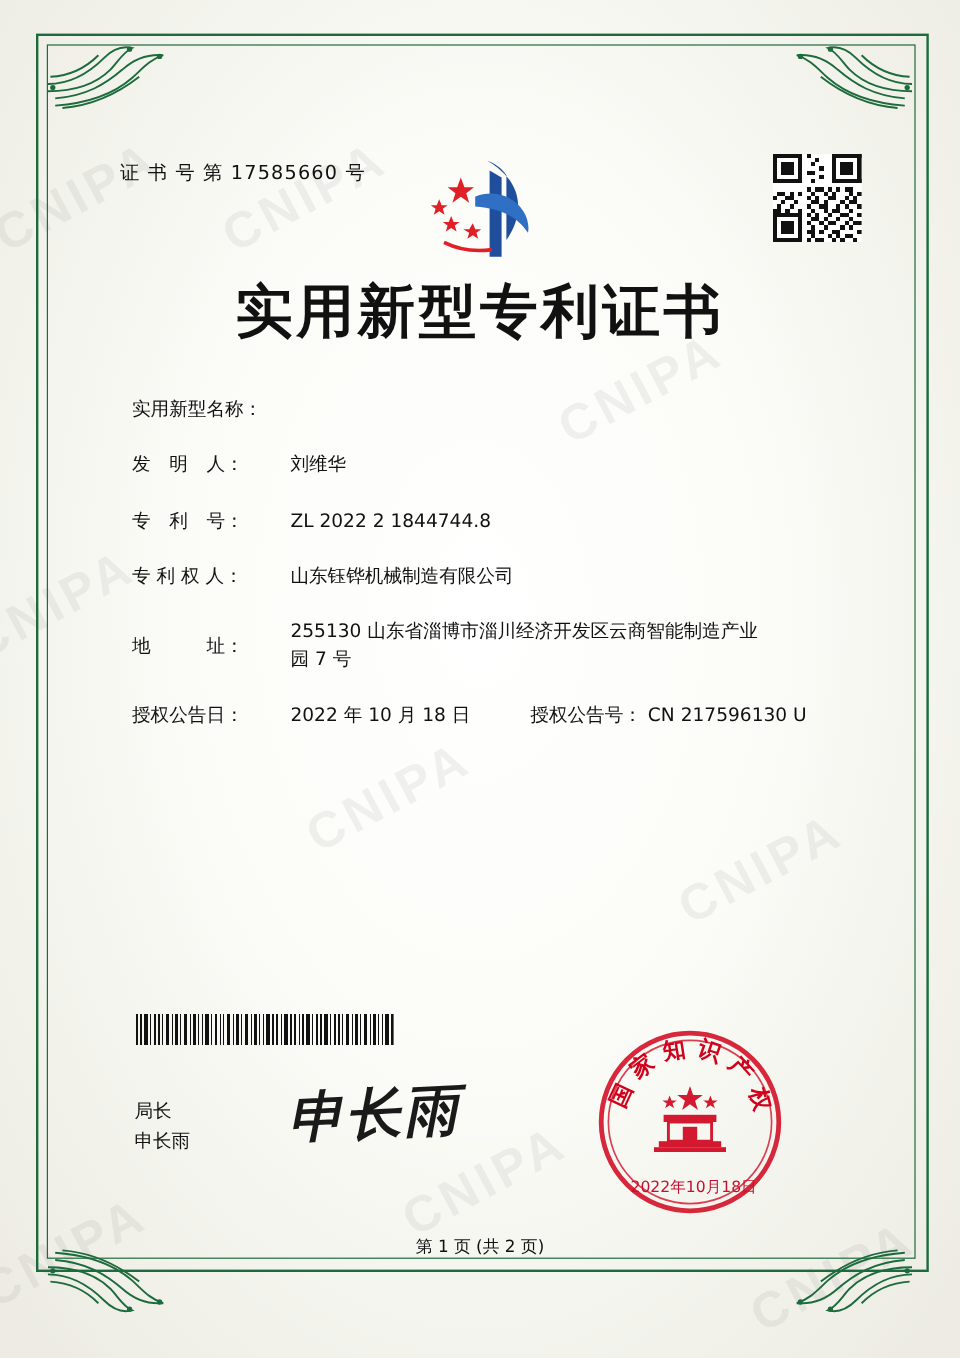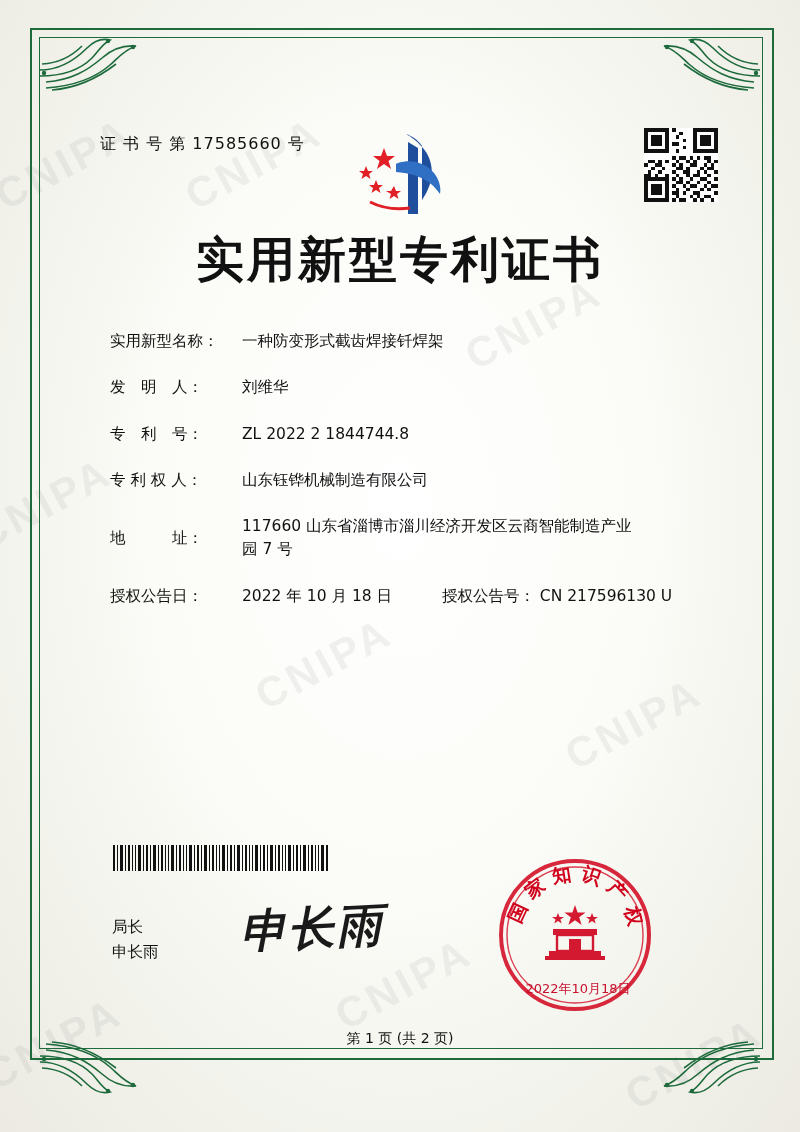--- a/index.html
+++ b/index.html
@@ -334,38 +334,37 @@
         <rect x="19" y="20" width="1" height="1"></rect>
       </g>
     </svg>
   </div>
 
   <div class="title">实用新型专利证书</div>
 
   <div class="fields">
     <div class="row">
       <div class="lbl">实用新型名称：</div>
-      <div class="val">一种防变形式截齿焊接钎焊架</div>
     </div>
     <div class="row">
       <div class="lbl">发　明　人：</div>
       <div class="val">刘维华</div>
     </div>
     <div class="row">
       <div class="lbl">专　利　号：</div>
       <div class="val">ZL 2022 2 1844744.8</div>
     </div>
     <div class="row">
       <div class="lbl">专 利 权 人：</div>
       <div class="val">山东钰铧机械制造有限公司</div>
     </div>
     <div class="row">
       <div class="lbl">地　　　址：</div>
       <div class="val">
-        <span>117660  山东省淄博市淄川经济开发区云商智能制造产业</span>
+        <span>255130  山东省淄博市淄川经济开发区云商智能制造产业</span>
         <span class="second-line">园 7 号</span>
       </div>
     </div>
     <div class="row">
       <div class="lbl">授权公告日：</div>
       <div class="val">
         <span>2022 年 10 月 18 日</span>
         <span style="display:inline-block;width:40px;"></span>
         <span>授权公告号：</span>
         <span>CN 217596130 U</span>

